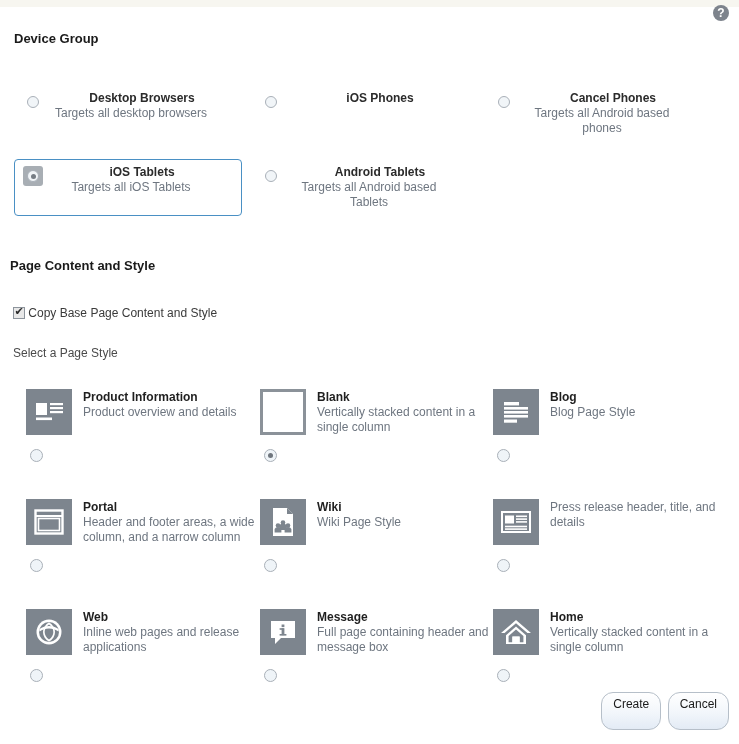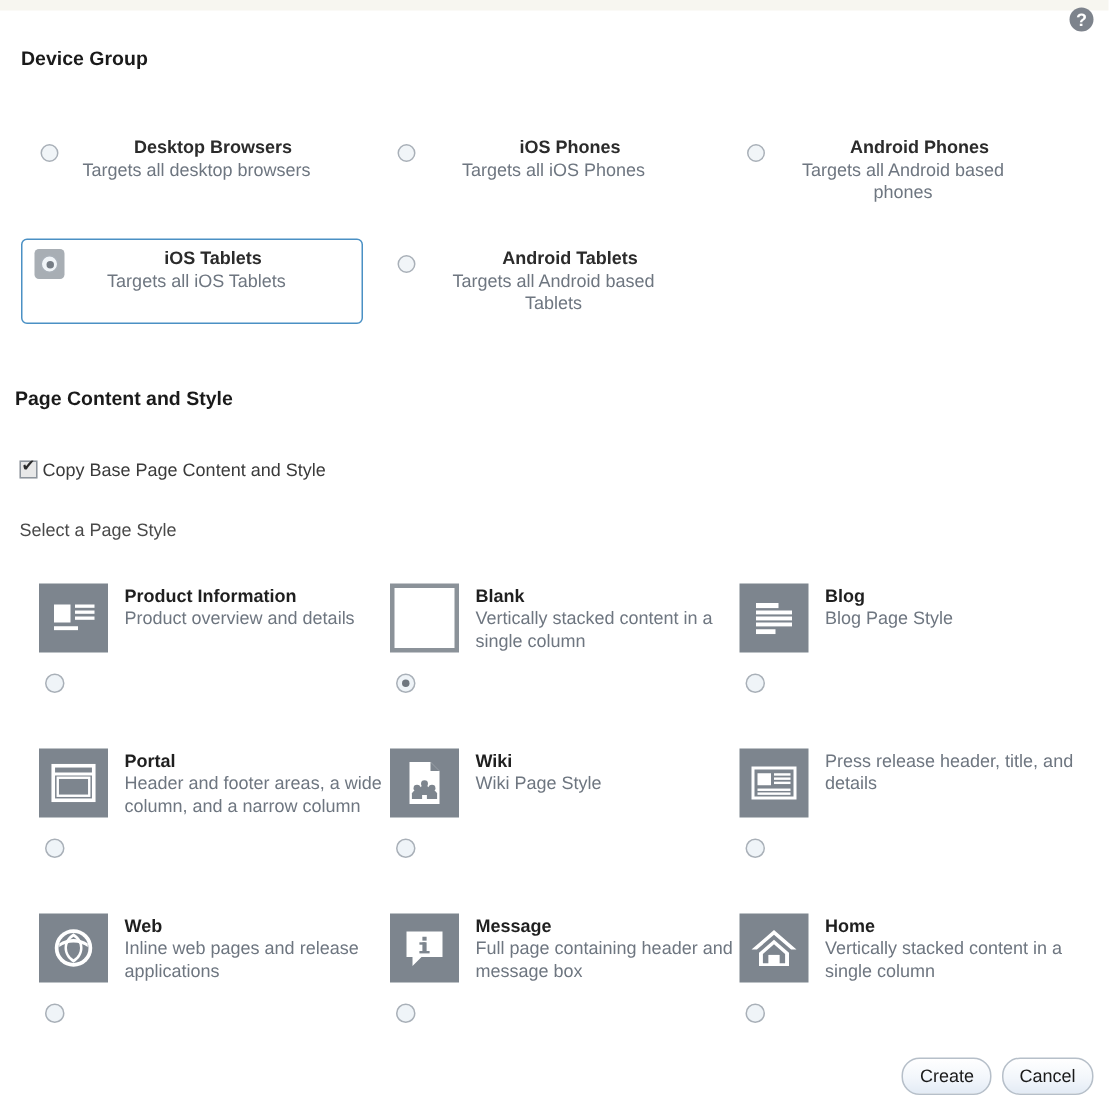--- a/index.html
+++ b/index.html
@@ -262,21 +262,21 @@
     background: #6f767e;
   }
   
   .footer {
     position: absolute;
     right: 10px;
     bottom: 14px;
   }
   .btn {
     display: inline-block;
-    padding: 4px 11px 5px 11px;
+    padding: 4px 11px 18px 11px;
     font-size: 12px;
     font-family: "Liberation Sans", sans-serif;
     color: #1a1a1a;
     background: linear-gradient(to bottom, #ffffff 0%, #f2f6fb 55%, #e3ebf5 100%);
     border: 1px solid #b6bfc9;
     border-radius: 12px;
     cursor: pointer;
     margin-left: 3px;
   }
   
@@ -302,28 +302,27 @@
           <div class="radio"></div>
           <span class="dg-label">Desktop Browsers</span>
           <span class="dg-desc">Targets all desktop browsers</span>
         </div>
       </div>
 
       <div class="dg-cell col1">
         <div class="dg-inner">
           <div class="radio"></div>
           <span class="dg-label">iOS Phones</span>
-          <span class="dg-desc">Targets all iOS Phones</span>
         </div>
       </div>
 
       <div class="dg-cell col2">
         <div class="dg-inner">
           <div class="radio"></div>
-          <span class="dg-label">Android Phones</span>
+          <span class="dg-label">Cancel Phones</span>
           <span class="dg-desc">Targets all Android based phones</span>
         </div>
       </div>
 
     </div>
 
     <div class="dg-row">
 
       <div class="dg-cell col0 selected">
         <div class="dg-inner">

